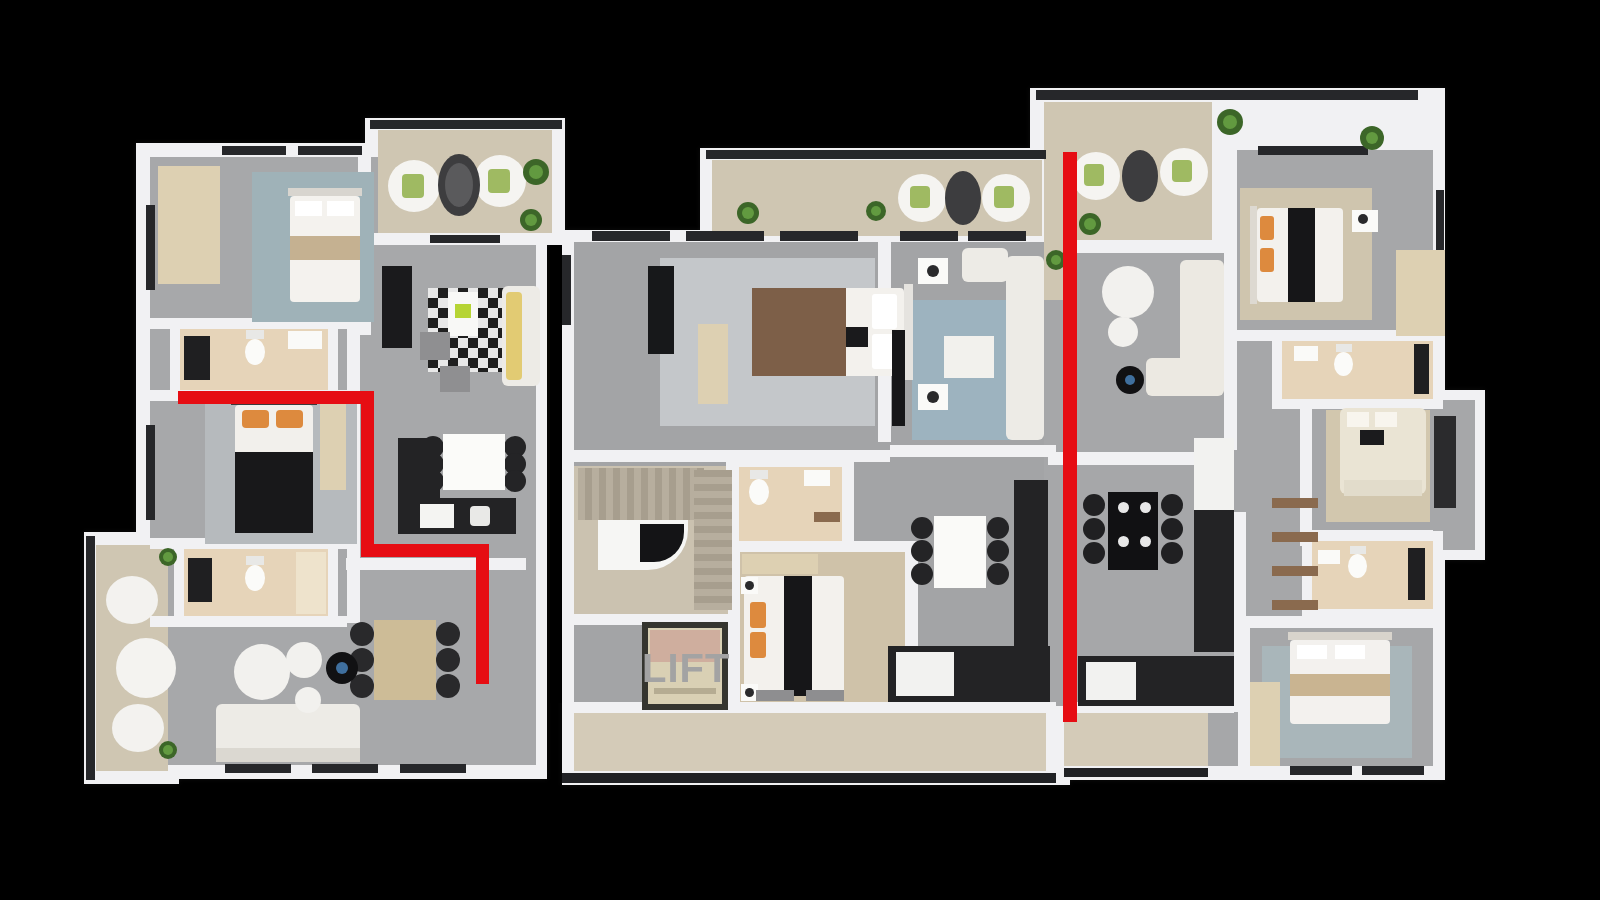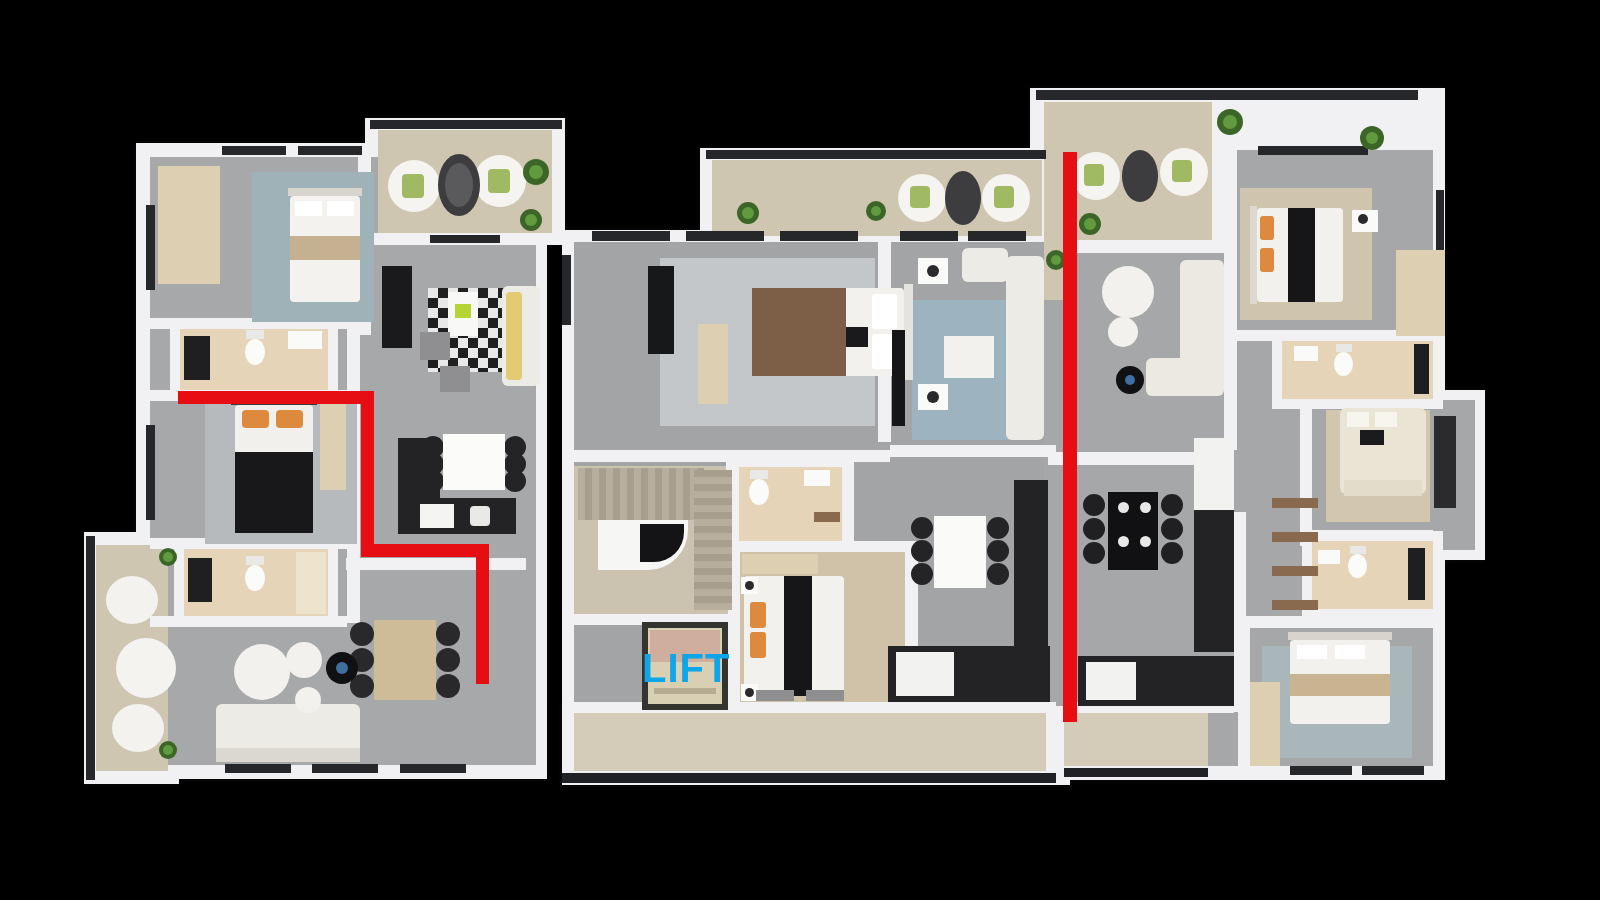--- a/index.html
+++ b/index.html
@@ -18,21 +18,21 @@
            background-size:20px 20px;}
   .treads-v{background:repeating-linear-gradient(90deg,#b7ae9e 0 7px,#a79e8e 7px 14px);}
   .treads-h{background:repeating-linear-gradient(0deg,#b7ae9e 0 7px,#a79e8e 7px 14px);}
   #lift-label{position:absolute;z-index:10;font-weight:700;font-size:40px;
               letter-spacing:1px;text-align:center;line-height:44px;}
 </style>
 </head>
 <body>
 
 <div id="stage">
-  <div id="lift-label" style="left: 642px; top: 646px; width: 80px; height: 44px; color: #0ea5e9;">LIFT</div>
+  <div id="lift-label" style="left: 642px; top: 646px; width: 80px; height: 44px; color: #a3a3a3;">LIFT</div>
 <div class="abs slab" style="left: 136px; top: 143px; width: 411px; height: 636px; background: rgb(241, 241, 243);"></div>
     <div class="abs slab" style="left: 365px; top: 118px; width: 200px; height: 127px; background: rgb(241, 241, 243);"></div>
     <div class="abs slab" style="left: 84px; top: 532px; width: 95px; height: 252px; background: rgb(241, 241, 243);"></div>
     <div class="abs slab" style="left: 562px; top: 230px; width: 508px; height: 555px; background: rgb(241, 241, 243);"></div>
     <div class="abs slab" style="left: 700px; top: 148px; width: 352px; height: 95px; background: rgb(241, 241, 243);"></div>
     <div class="abs slab" style="left: 1030px; top: 88px; width: 415px; height: 692px; background: rgb(241, 241, 243);"></div>
     <div class="abs slab" style="left: 1430px; top: 390px; width: 55px; height: 170px; background: rgb(241, 241, 243);"></div>
     <div class="abs" style="left: 550px; top: 245px; width: 12px; height: 458px; background: rgb(0, 0, 0);"></div>
     <div class="abs gtiles" style="left: 150px; top: 157px; width: 386px; height: 608px; background: rgb(167, 168, 170);"></div>
     <div class="abs gtiles" style="left: 574px; top: 242px; width: 482px; height: 529px; background: rgb(163, 164, 166);"></div>

